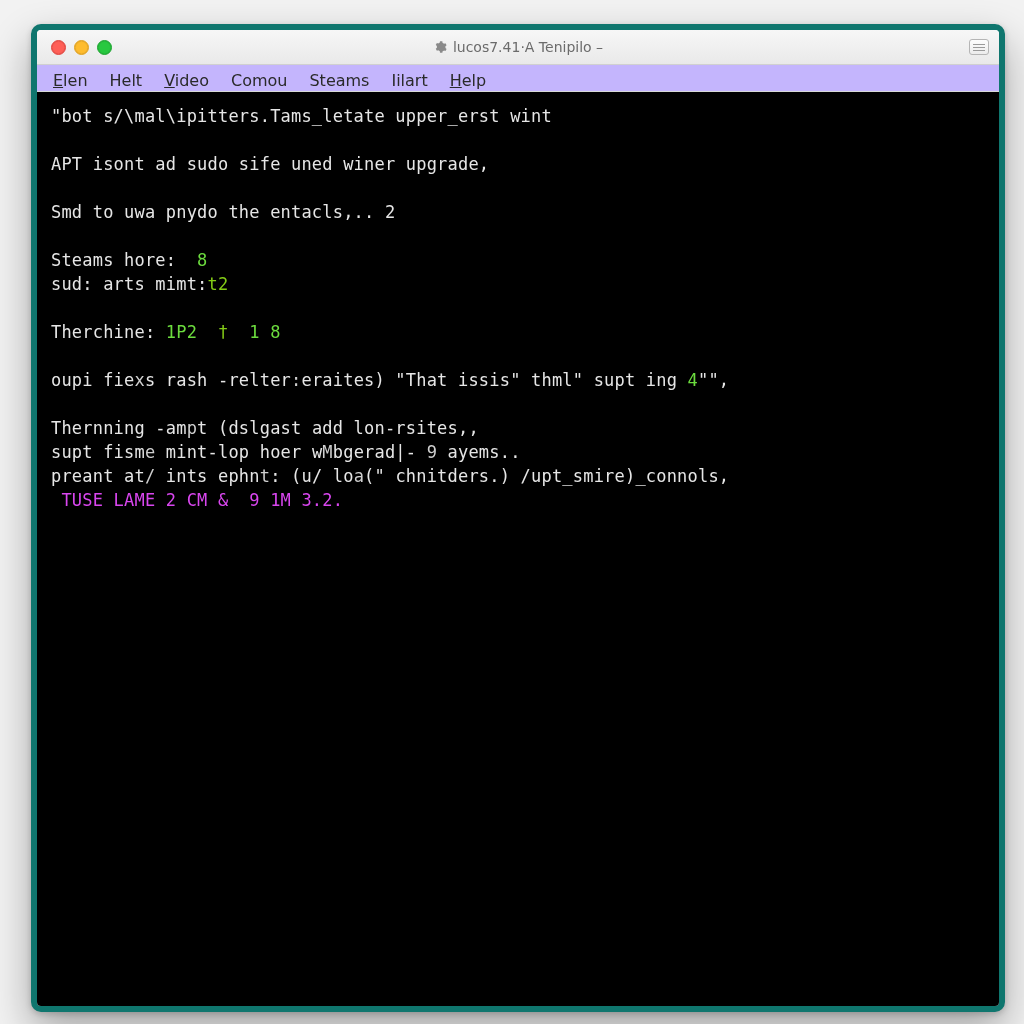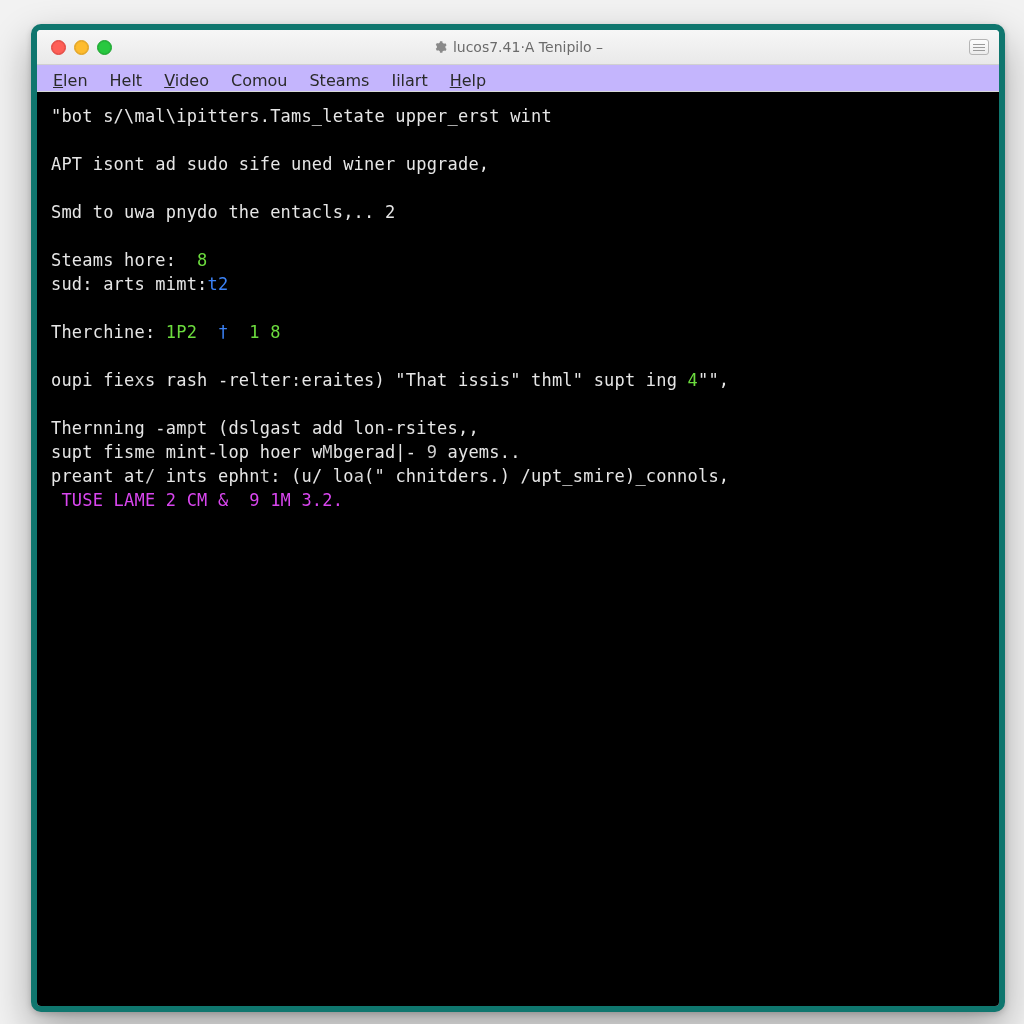--- a/index.html
+++ b/index.html
@@ -116,21 +116,21 @@
     color: #e6e6e6;
     font-family: "DejaVu Sans Mono", "Liberation Mono", Menlo, Consolas, monospace;
     font-size: 17px;
     line-height: 24px;
     padding: 12px 14px 14px 14px;
     white-space: pre;
     letter-spacing: 0.2px;
   }
   .terminal .row { min-height: 24px; }
   .g  { color: #6cdc3e; }     
-  .g2 { color: #3b82f6; }     
+  .g2 { color: #84cc16; }     
   .gd { color: #d946ef; }     
   .wd { color: #cfcfcf; }     
 
 </style>
 </head>
 <body>
 
 <div class="window">
 
   <div class="titlebar">

